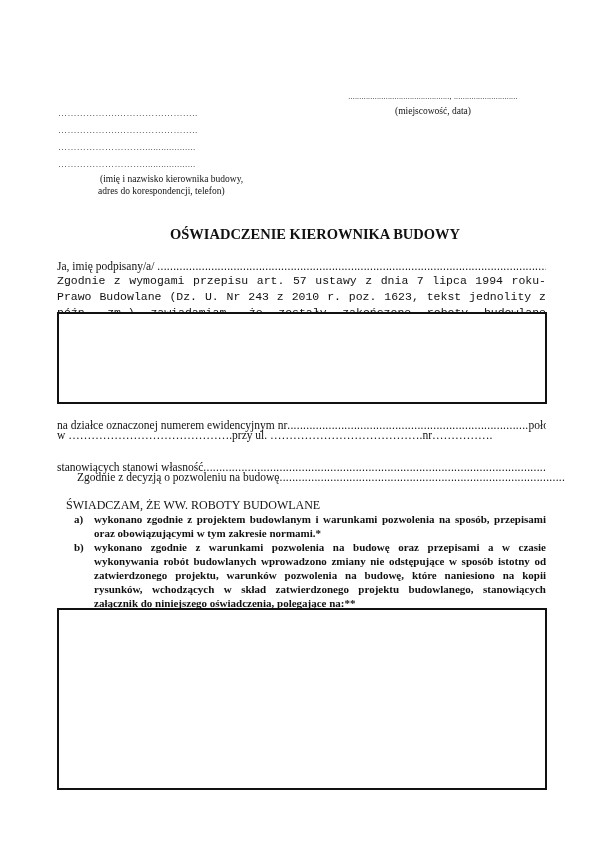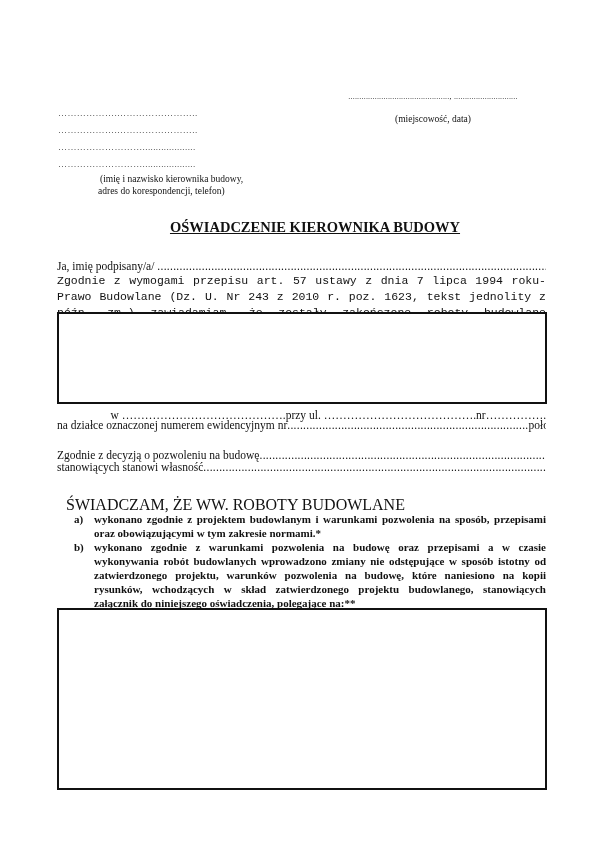--- a/index.html
+++ b/index.html
@@ -3,28 +3,28 @@
 <meta charset="utf-8">
 <style>
   html, body { margin: 0; padding: 0; background: #ffffff; }
   body { width: 600px; height: 849px; position: relative; overflow: hidden;
          font-family: "Liberation Serif", "DejaVu Serif", serif; color: #111; }
   .abs { position: absolute; padding-left: 41px; }
   .dots-line { position: absolute; left: 58px; font-size: 9px; letter-spacing: 0.4px; line-height: 10px; white-space: nowrap; color: #222; }
   .small { font-size: 9.5px; line-height: 12px; }
   .place-date { position: absolute; left: 343px; top: 92px; width: 180px; text-align: center; }
   .place-date .d { font-size: 8px; letter-spacing: 0.2px; line-height: 9px; white-space: nowrap; }
-  .place-date .c { font-size: 9.5px; line-height: 12px; margin-top: 12px; }
-  .title { position: absolute; left: 150px; width: 330px; top: 219px; text-align: center; text-decoration: underline; }
+  .place-date .c { font-size: 9.5px; line-height: 12px; margin-top: 4px; }
+  .title { position: absolute; left: 150px; width: 330px; top: 226px; text-align: center; }
   .title .t1 { font-weight: bold; font-size: 14.5px; line-height: 16px; }
   .title .t2 { font-size: 14.5px; line-height: 16px; }
   .para { position: absolute; left: 57px; width: 489px; font-size: 11.5px; line-height: 16px; text-align: justify; font-family: Liberation Mono, monospace; }
   .field-row { position: absolute; left: 57px; width: 489px; font-size: 11.5px; line-height: 14px; white-space: nowrap; overflow: hidden; }
   .box { position: absolute; left: 57px; width: 486px; border: 2px solid #111; background: #fff; }
-  .heading2 { position: absolute; left: 66px; top: 498px; font-size: 16px; line-height: 14px; text-align: right; }
+  .heading2 { position: absolute; left: 66px; top: 498px; font-size: 12px; line-height: 14px; text-align: right; }
   .list { position: absolute; left: 74px; width: 472px; top: 512px; font-size: 11px; line-height: 14px; font-weight: bold; }
   .li { position: relative; padding-left: 20px; text-align: justify; }
   .li .lbl { position: absolute; left: 0; top: 0; }
   .dotfill { letter-spacing: 0.3px; }
 </style>
 </head>
 <body>
 
 <div class="dots-line" style="top:108px;">……………….……………………..</div>
 <div class="dots-line" style="top:125px;">……………….……………………..</div>
@@ -46,24 +46,24 @@
   <span>Ja, imię podpisany/a/</span>
   <span class="dotfill">...........................................................................................................................................</span>
 </div>
 <div class="para" style="top:273px;">Zgodnie z wymogami przepisu art. 57 ustawy z dnia 7 lipca 1994 roku- Prawo Budowlane (Dz. U. Nr 243 z 2010 r. poz. 1623, tekst jednolity z późn. zm.) zawiadamiam, że zostały zakończone roboty budowlane polegające na:</div>
 
 <div class="box" style="top:312px; height:88px;"></div>
 
 <div class="field-row" style="top:418px;">
   <span>na działce oznaczonej numerem ewidencyjnym nr</span><span class="dotfill">............................................................................</span><span>położonej</span>
 </div>
-<div class="field-row" style="top:408px;text-align:right;">
+<div class="field-row" style="top:428px;">
   <span>w</span><span> …………………………………….</span><span>przy ul.</span><span> ………………………………….</span><span>nr</span><span>…………….</span>
 </div>
-<div class="field-row" style="top:448px;">
+<div class="field-row" style="top:470px;margin-left:20px;">
   <span>Zgodnie z decyzją o pozwoleniu na budowę</span><span class="dotfill">..........................................................................................</span>
 </div>
 <div class="field-row" style="top:460px;">
   <span>stanowiących stanowi własność</span><span class="dotfill">................................................................................................................</span>
 </div>
 
 <div class="heading2">ŚWIADCZAM, ŻE WW. ROBOTY BUDOWLANE</div>
 <div class="list">
   <div class="li">
     <span class="lbl">a)</span>

